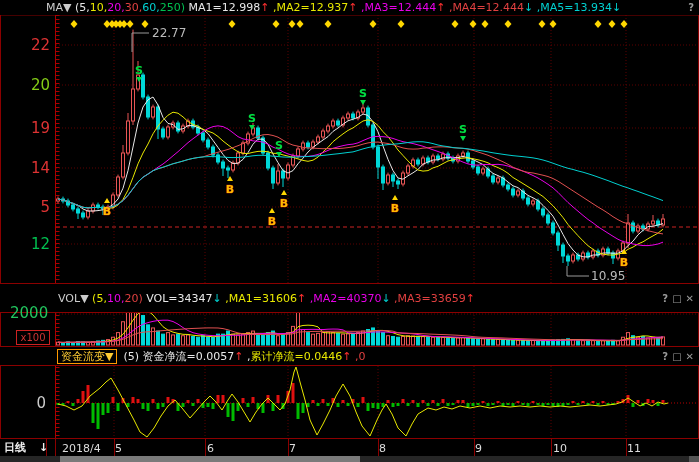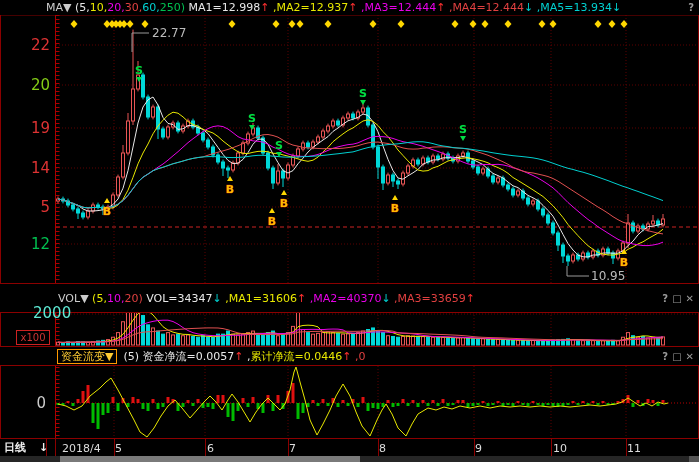--- a/index.html
+++ b/index.html
@@ -621,21 +621,21 @@
 
   <div id="left-labels">
       <span class="axlabel" style="left: 24px; top: 39px; width: 26px; text-align: right; color: rgb(221, 51, 51);">22</span>
       <span class="axlabel" style="left: 24px; top: 79px; width: 26px; text-align: right; color: #84cc16;">20</span>
       <span class="axlabel" style="left: 24px; top: 122px; width: 26px; text-align: right; color: rgb(221, 51, 51);">19</span>
       <span class="axlabel" style="left: 24px; top: 162px; width: 26px; text-align: right; color: rgb(221, 51, 51);">14</span>
       <span class="axlabel" style="left: 24px; top: 201px; width: 26px; text-align: right; color: rgb(221, 51, 51);">5</span>
       <span class="axlabel" style="left: 24px; top: 238px; width: 26px; text-align: right; color: rgb(0, 192, 80);">12</span>
     </div>
 
-  <span class="axlabel" style="left:33px;top:307px;width:30px;text-align:center;color:#5eead4;">2000</span>
+  <span class="axlabel" style="left:10px;top:307px;width:30px;text-align:center;color:#22c55e;">2000</span>
   <span class="axlabel" style="left:16px;top:330px;width:32px;height:13px;border:1px solid #cc2222;color:#cc3333;font-size:10px;line-height:13px;text-align:center;z-index:3;">x100</span>
   <span class="axlabel" style="left:30px;top:397px;width:16px;text-align:right;color:#cccccc;">0</span>
 
   <div id="date-bar" class="bar">
     <div id="period-cell">
       <span>日线</span><span>↓</span>
     </div>
     <div id="date-labels"><div class="sep" style="left: 55px;"></div><div class="sep" style="left: 114px;"></div><div class="sep" style="left: 205px;"></div><div class="sep" style="left: 288px;"></div><div class="sep" style="left: 378px;"></div><div class="sep" style="left: 474px;"></div><div class="sep" style="left: 551px;"></div><div class="sep" style="left: 626px;"></div><span class="datelbl" style="left: 62px;">2018/4</span><span class="datelbl" style="left: 115px;">5</span><span class="datelbl" style="left: 207px;">6</span><span class="datelbl" style="left: 289px;">7</span><span class="datelbl" style="left: 379px;">8</span><span class="datelbl" style="left: 475px;">9</span><span class="datelbl" style="left: 553px;">10</span><span class="datelbl" style="left: 627px;">11</span></div>
   </div>
 

